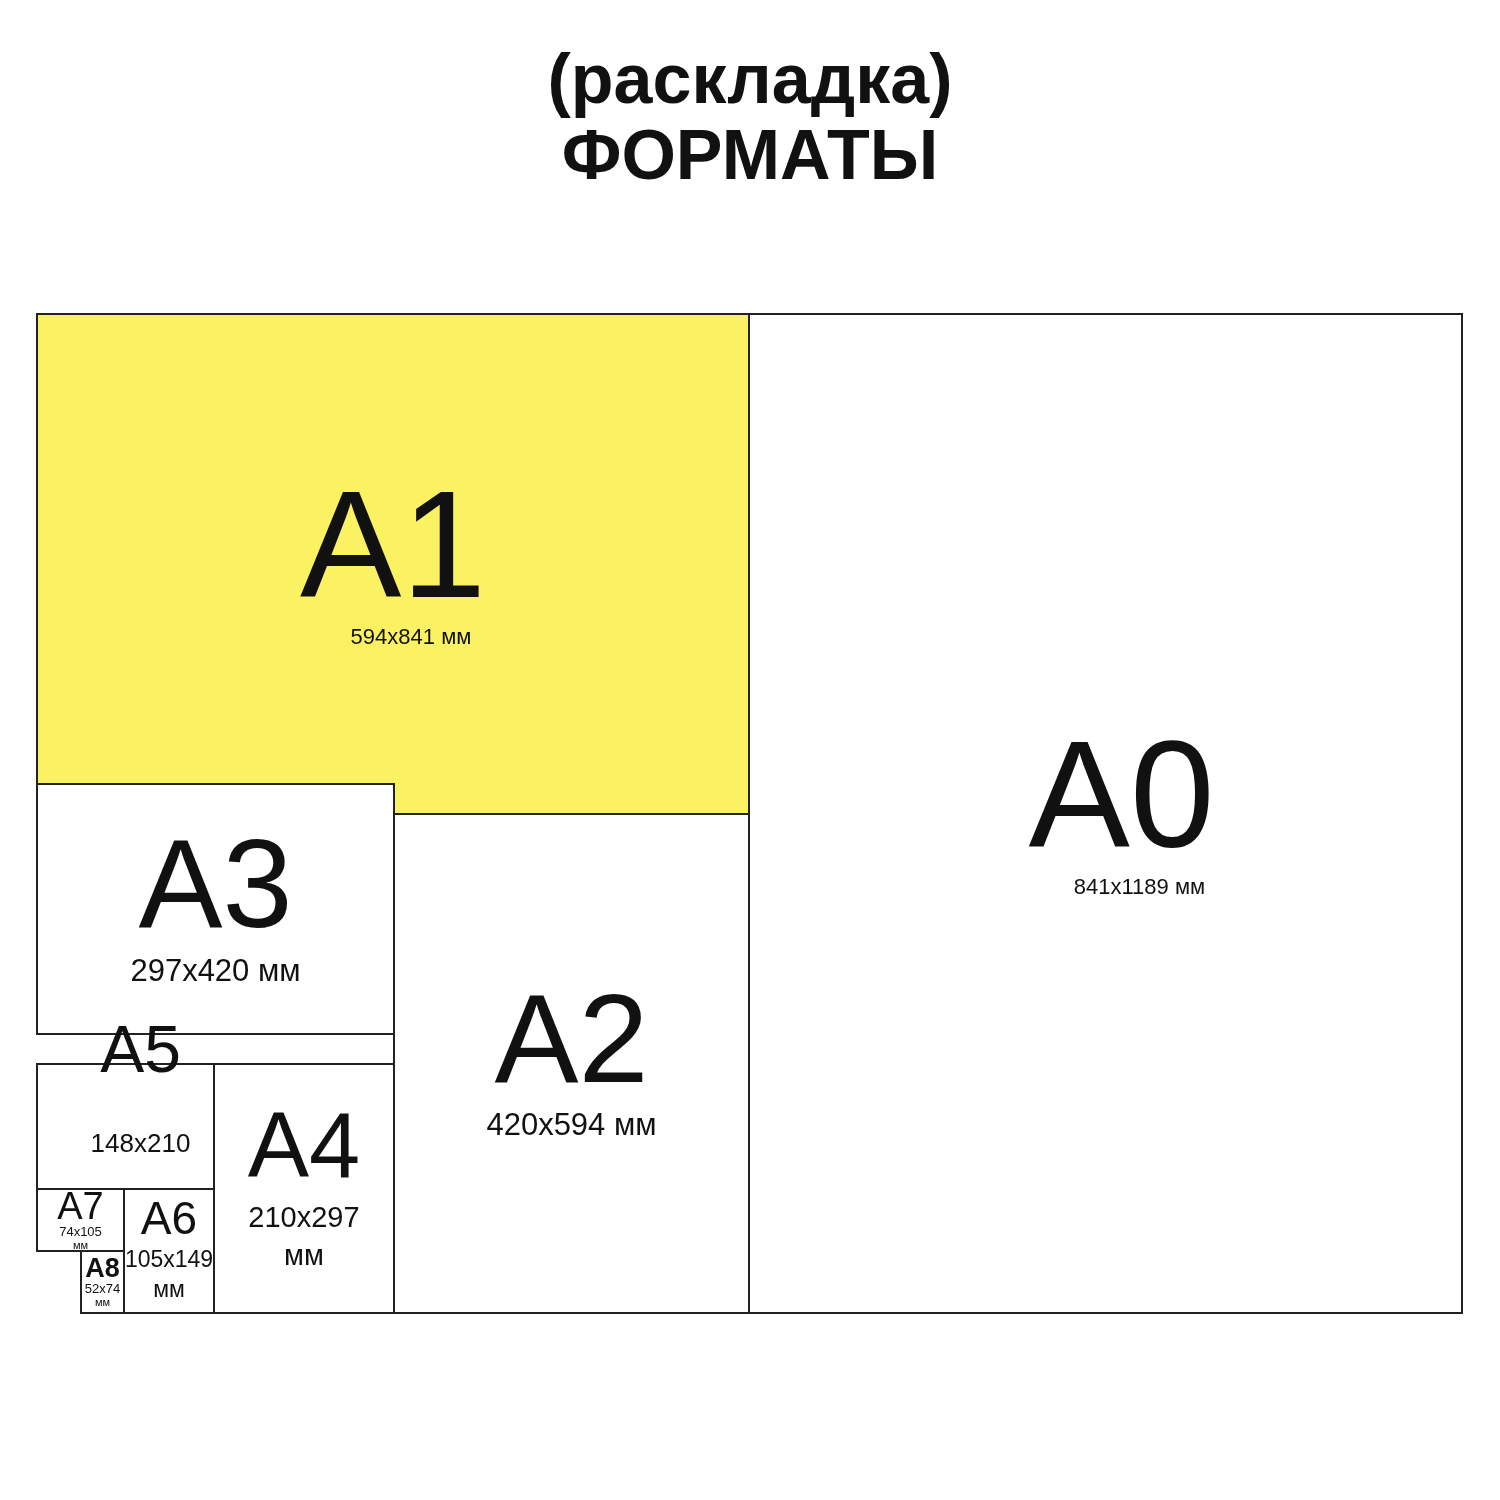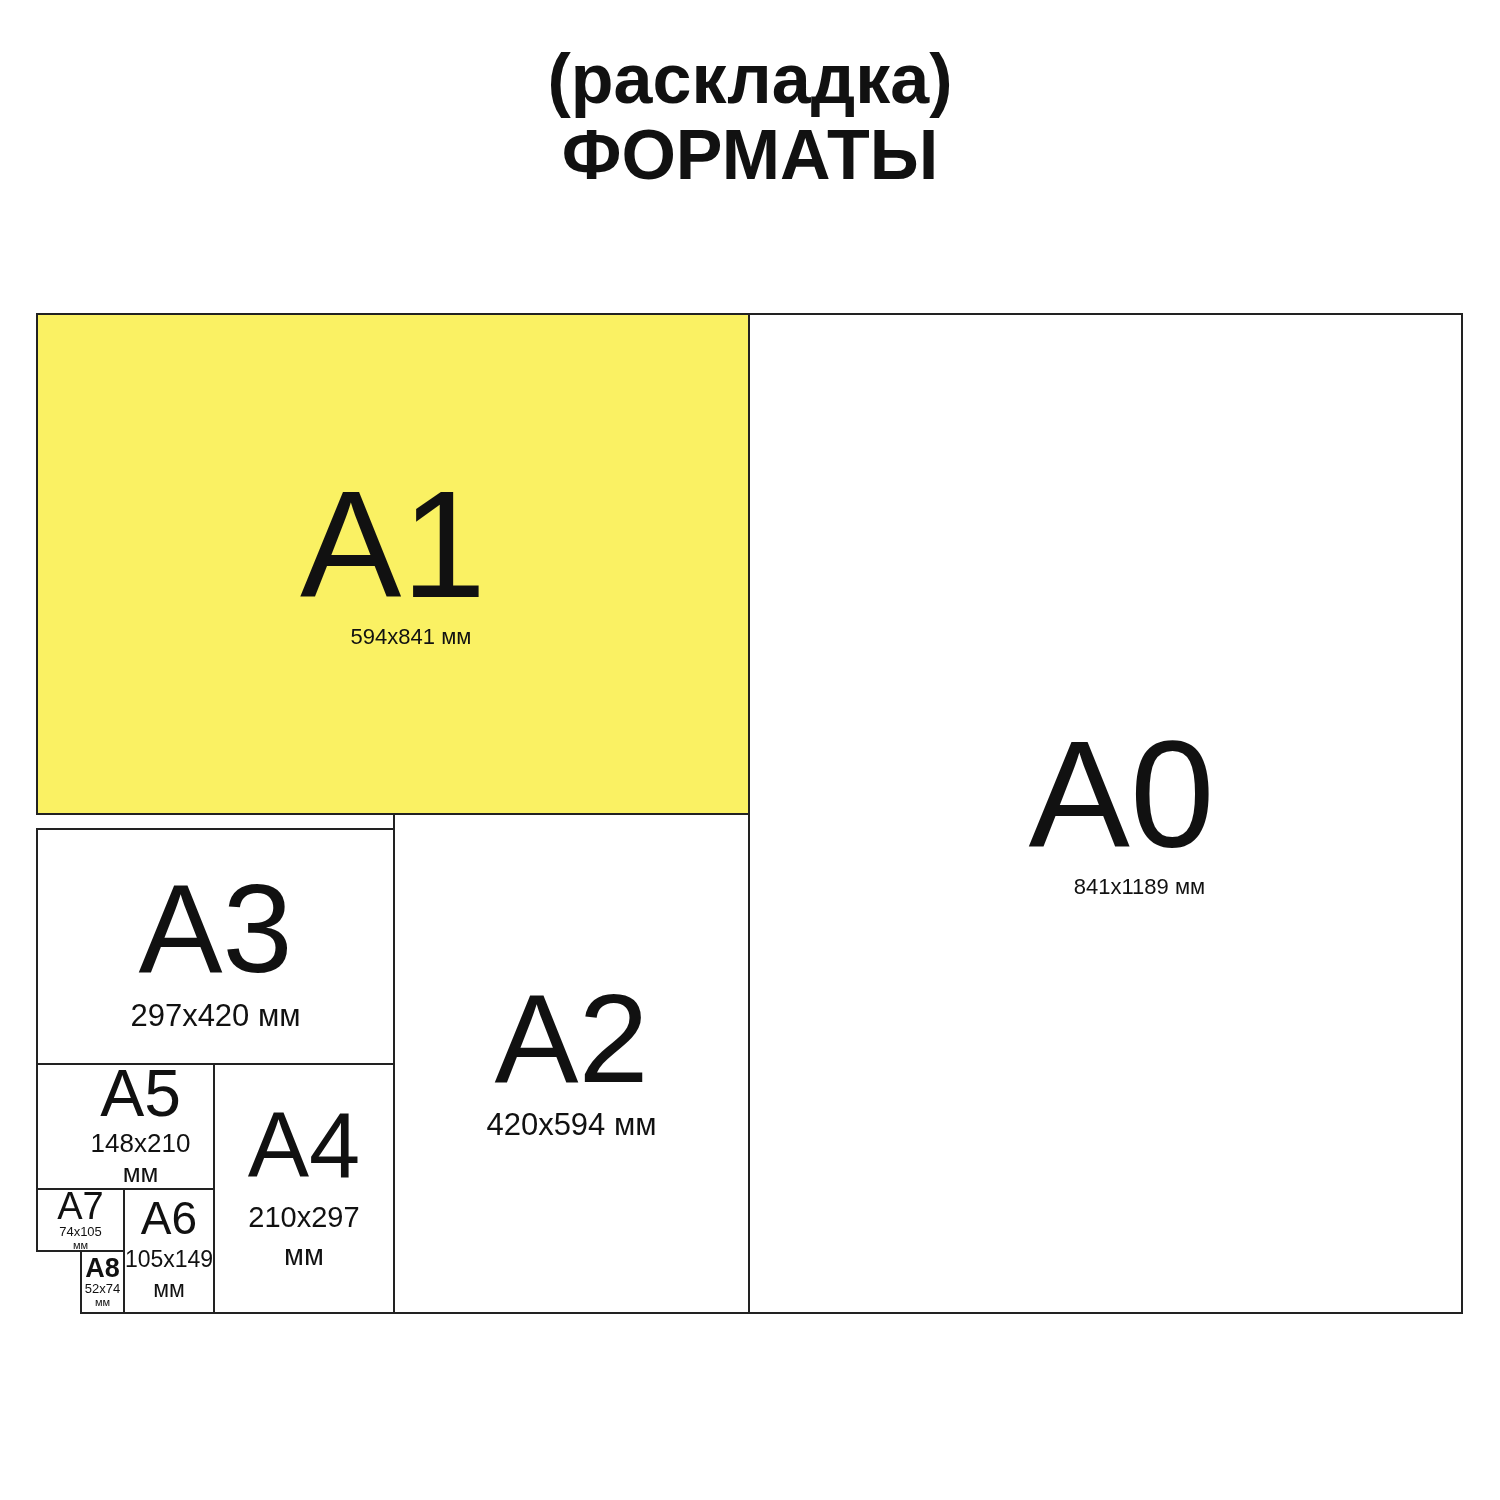--- a/index.html
+++ b/index.html
@@ -42,23 +42,23 @@
     text-align: center;
     color: var(--text, #111111);
   }
   .box .label { line-height: 0.9; font-weight: 400; }
   .box .sub   { line-height: 1.3; }
   .box .unit  { line-height: 1.25; }
 
   
   #box-a1 { left: 36px;  top: 313px;  width: 714px; height: 502px; background: var(--highlight, #faf163); }
   #box-a0 { left: 748px; top: 313px;  width: 715px; height: 1001px; padding-left: 32px; }
-  #box-a3 { left: 36px;  top: 828px;  width: 359px; height: 252px; }
+  #box-a3 { left: 36px;  top: 783px;  width: 359px; height: 252px; }
   #box-a2 { left: 393px; top: 813px;  width: 357px; height: 501px; }
-  #box-a5 { left: 36px;  top: 1063px; width: 209px; height: 127px; }
+  #box-a5 { left: 36px;  top: 1063px; width: 209px; height: 127px; gap: 44px; }
   #box-a4 { left: 213px; top: 1063px; width: 182px; height: 251px; }
   #box-a7 { left: 36px;  top: 1188px; width: 89px;  height: 64px; }
   #box-a6 { left: 123px; top: 1188px; width: 92px;  height: 126px; }
   #box-a8 { left: 80px;  top: 1250px; width: 45px;  height: 64px; }
 
   #box-a1 .label, #box-a0 .label { font-size: 152px; }
   #box-a1 .sub,   #box-a0 .sub   { font-size: 22px; margin-top: 10px; margin-left: 36px; }
 
   #box-a3 .label, #box-a2 .label { font-size: 126px; }
   #box-a3 .sub,   #box-a2 .sub   { font-size: 31px; margin-top: 10px; }

